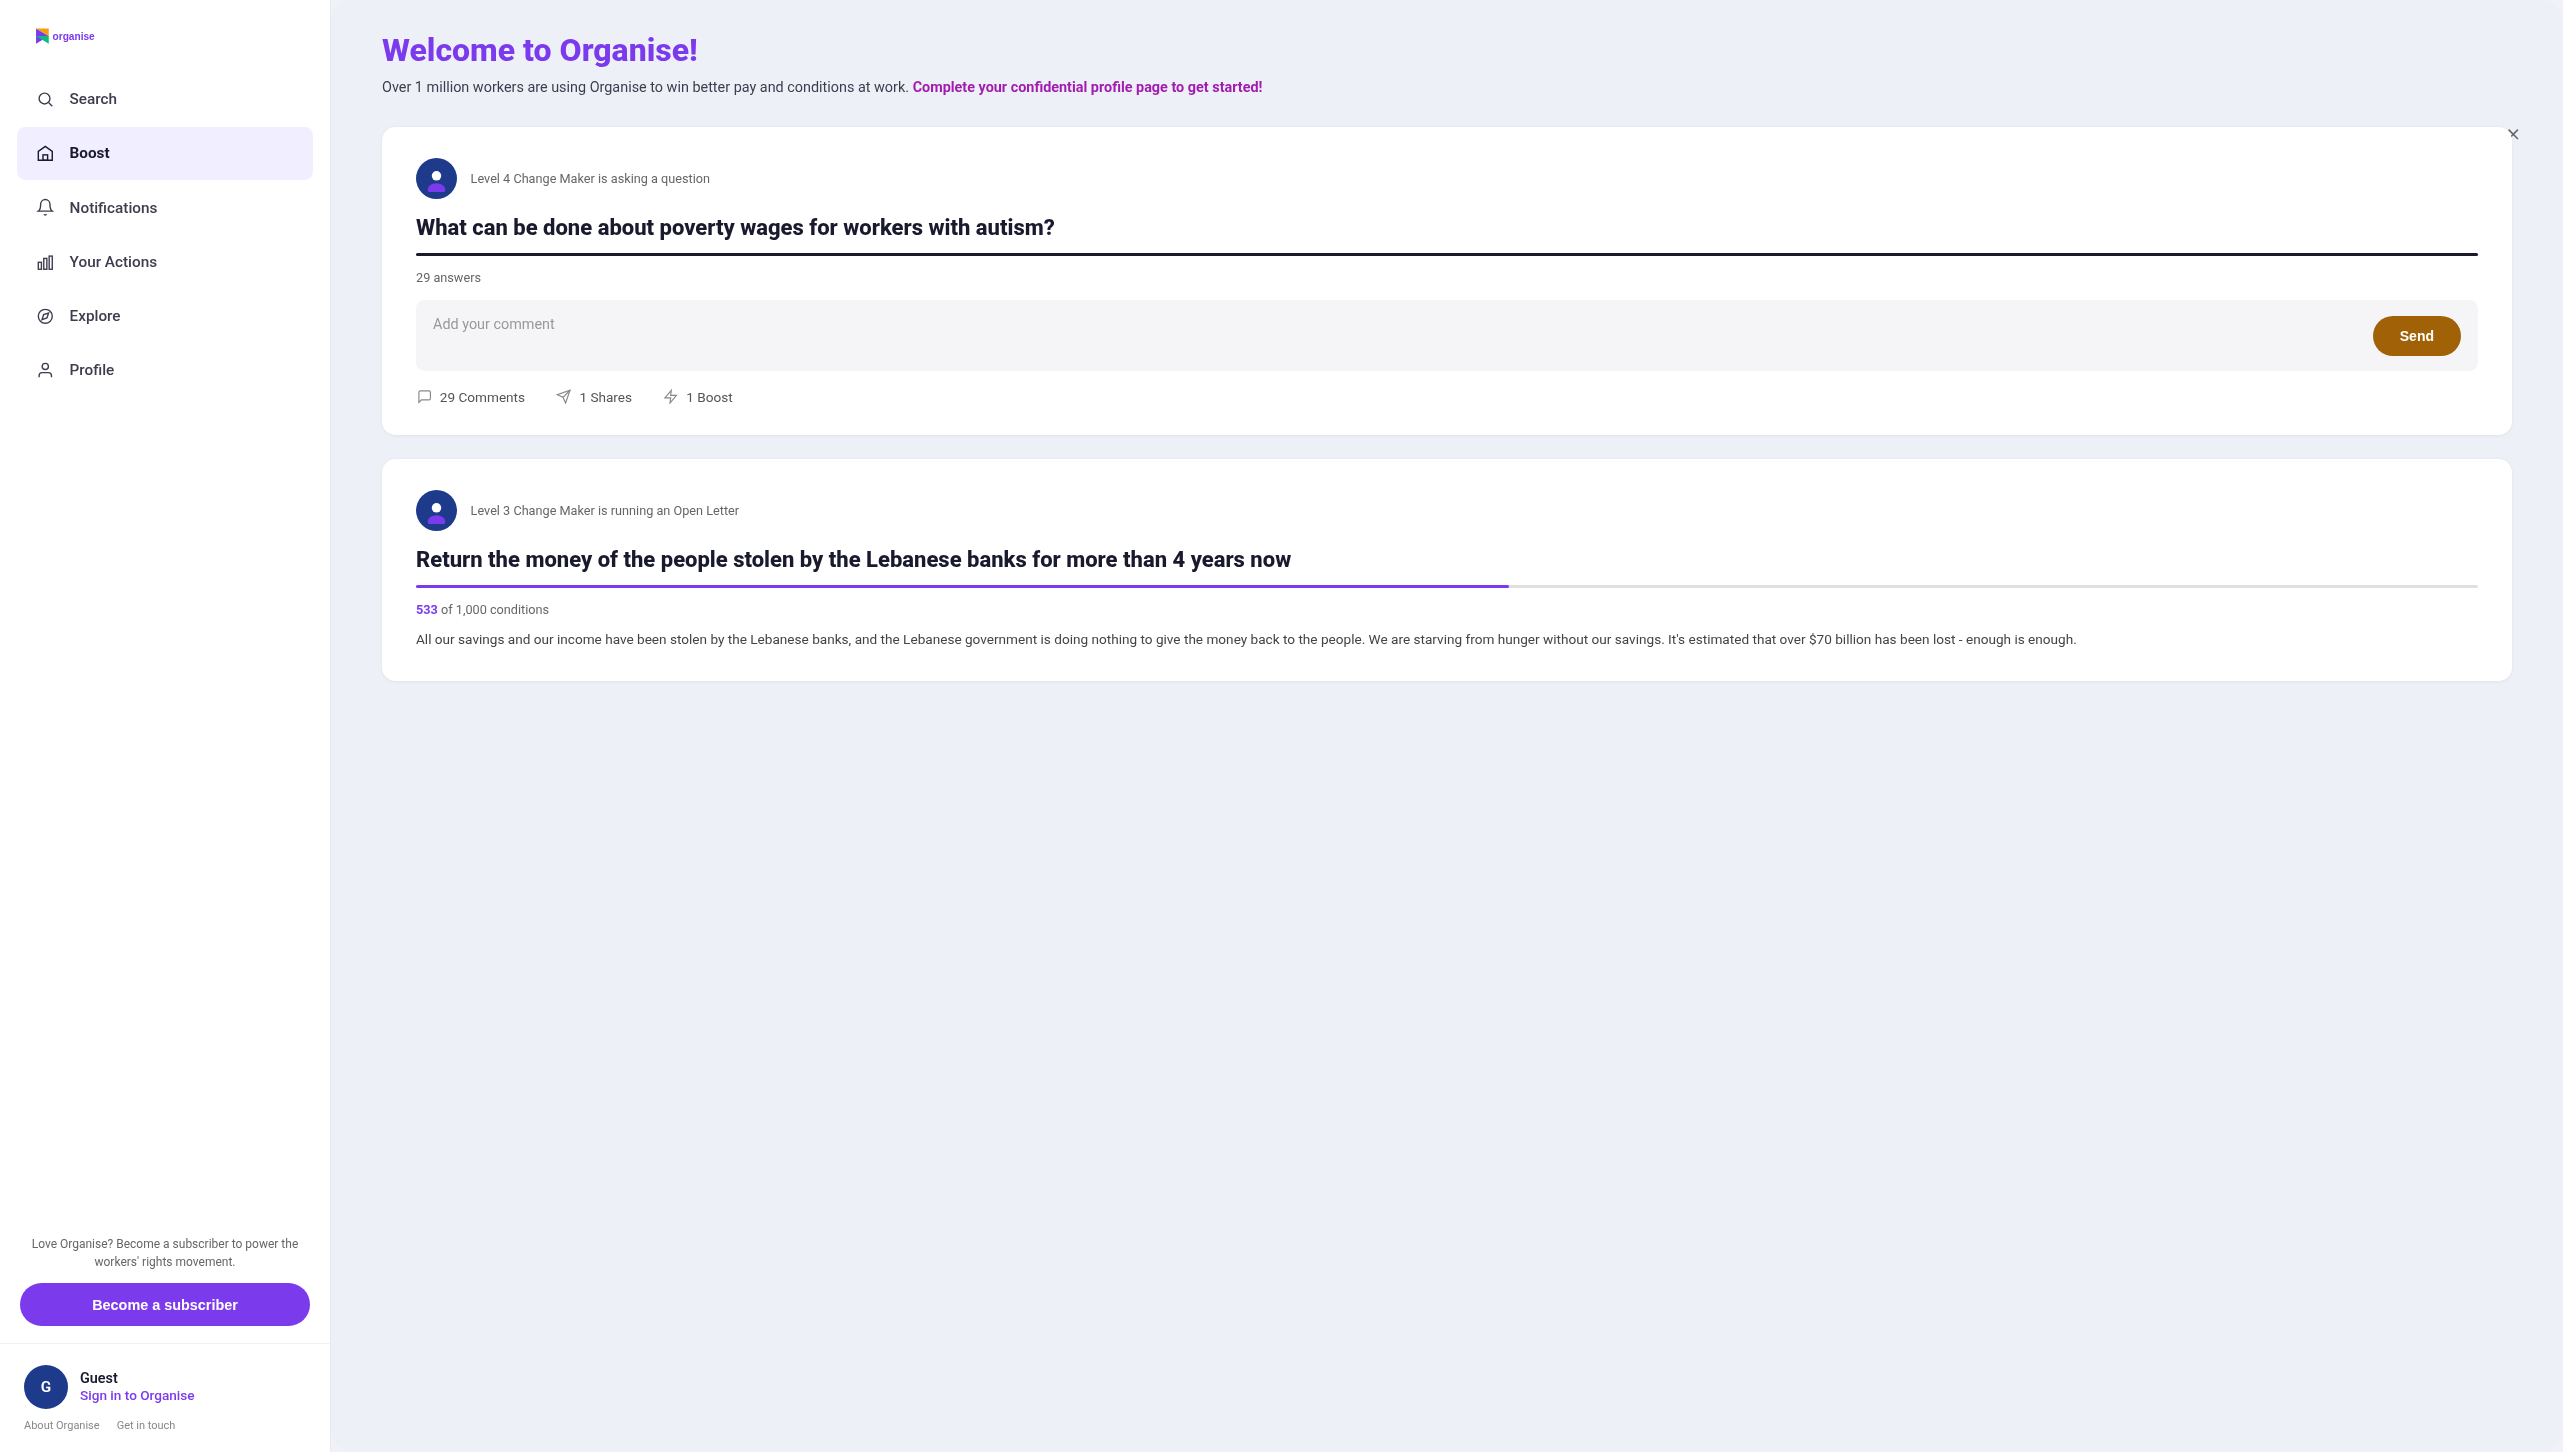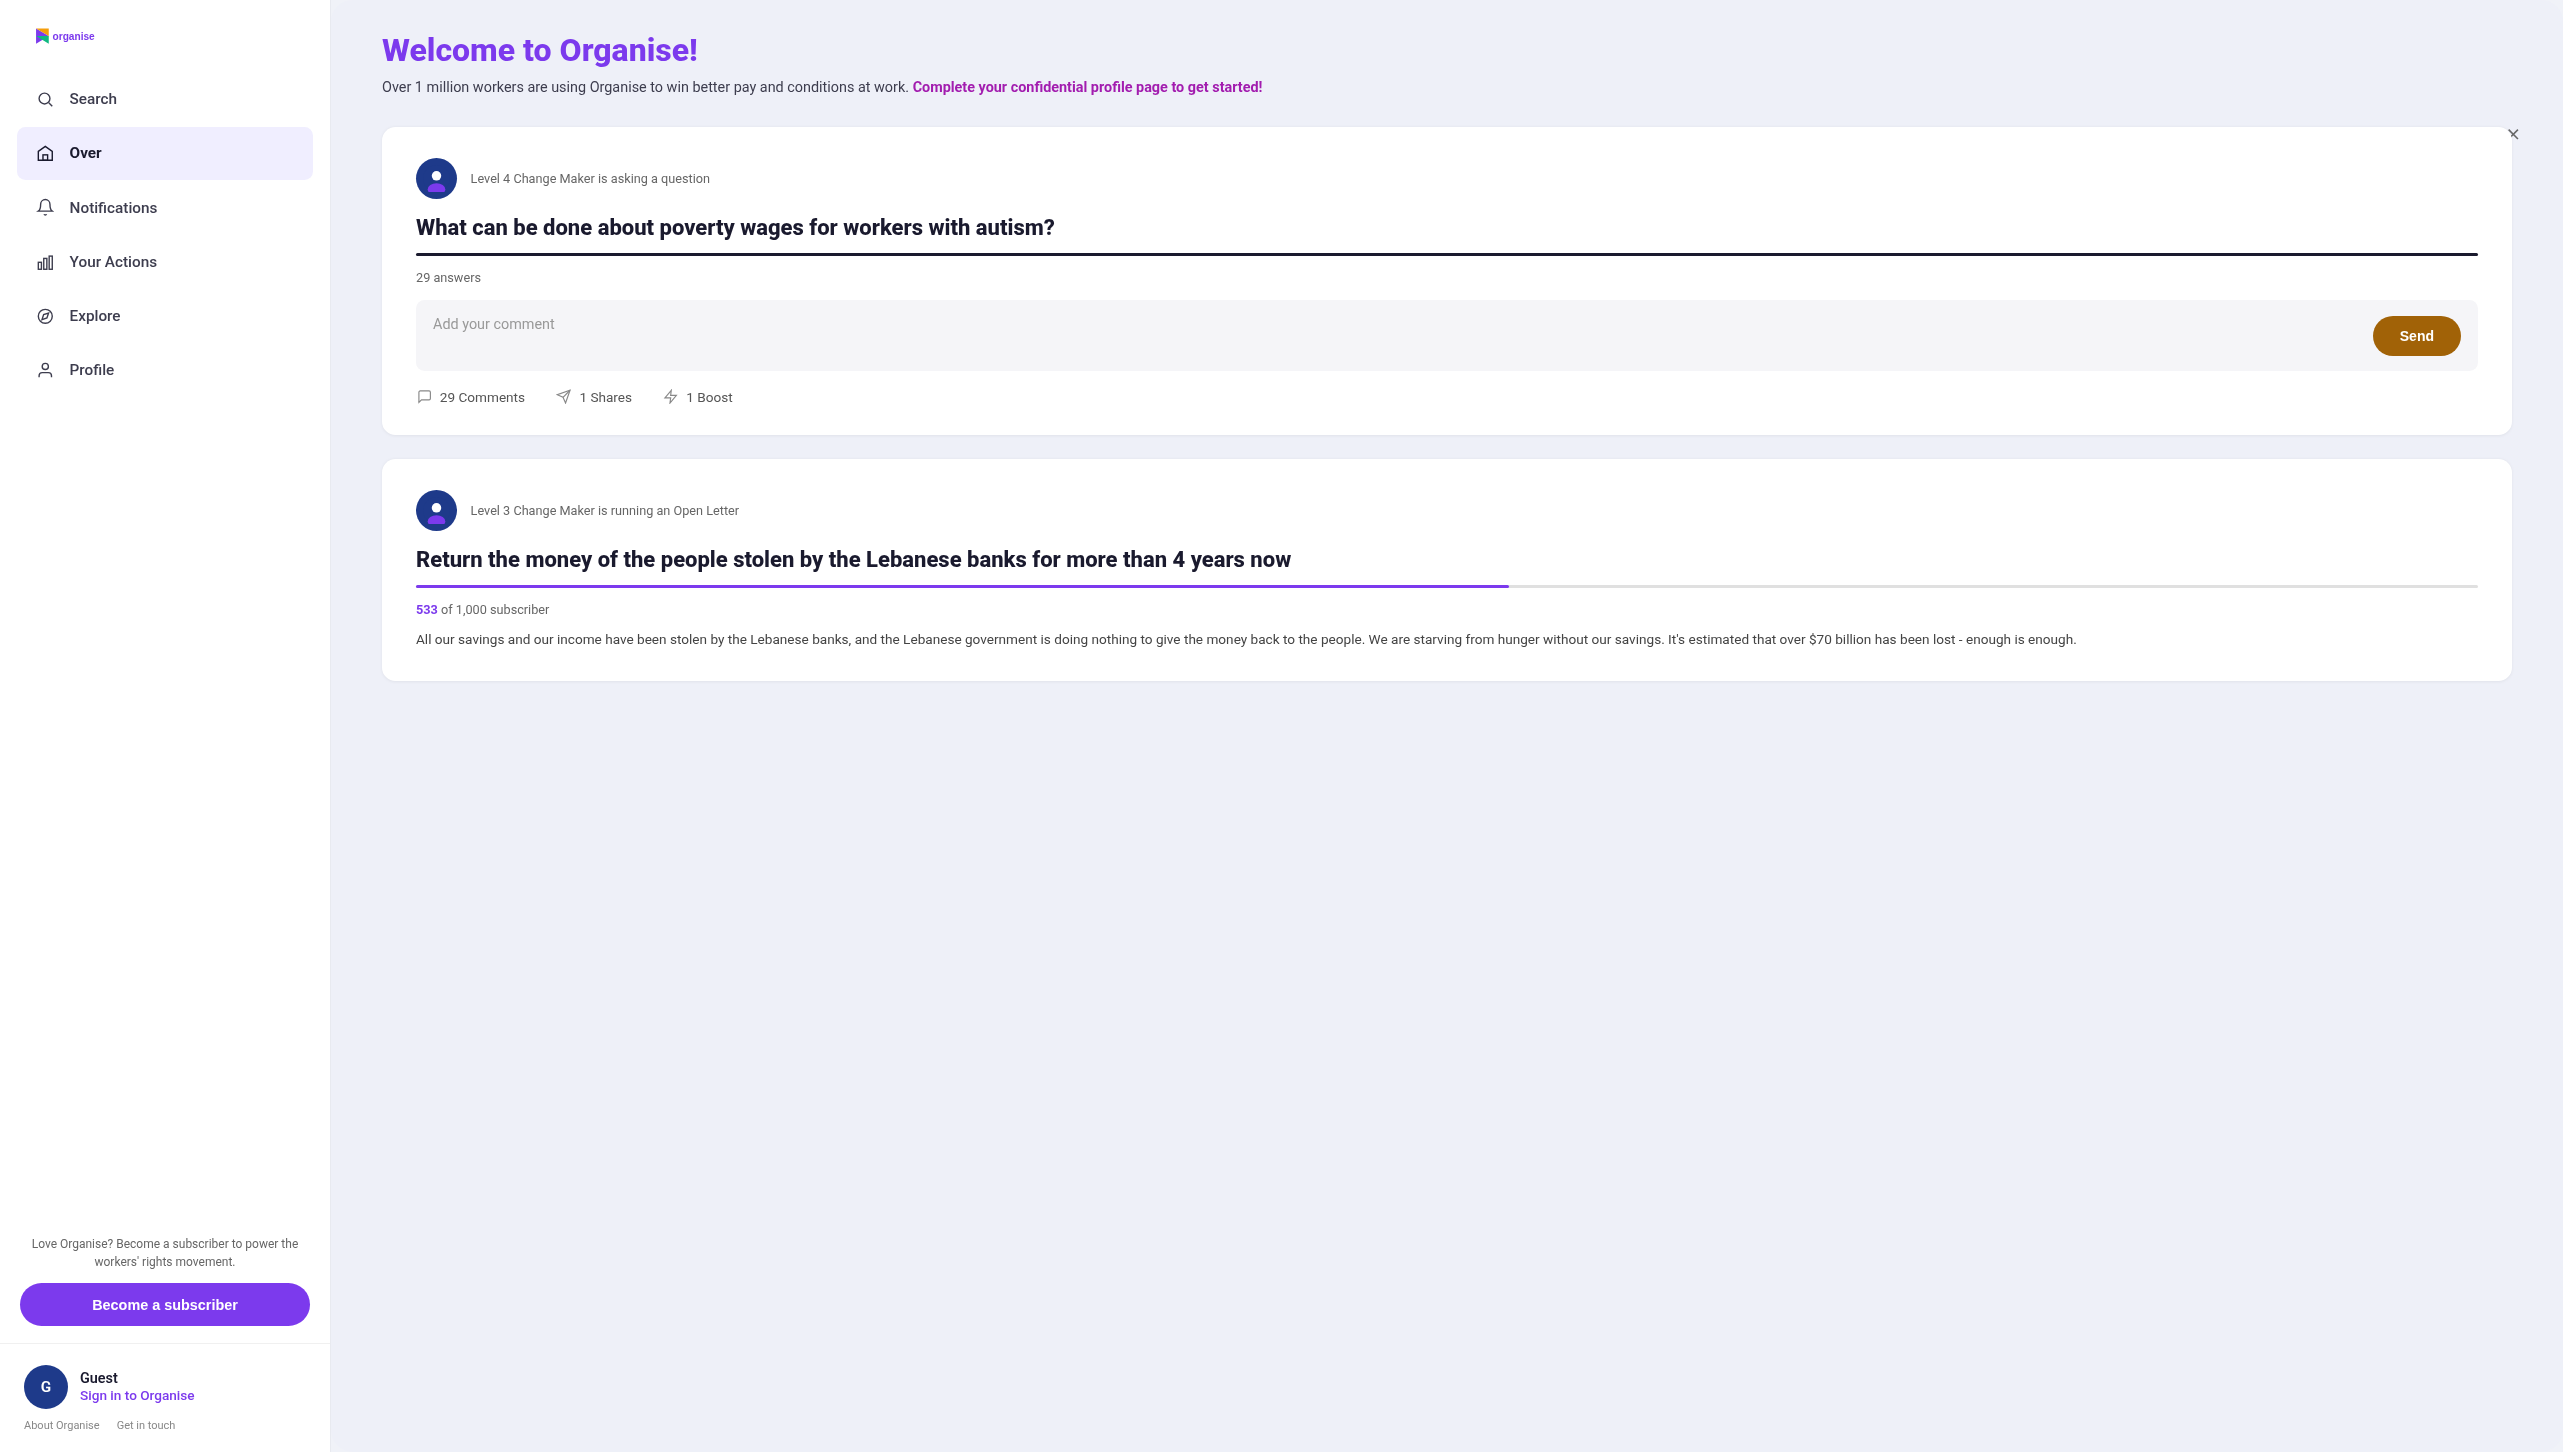--- a/index.html
+++ b/index.html
@@ -381,21 +381,21 @@
       <span>Search</span>
     </div>
 
     <div class="nav-item active">
       <span class="nav-icon">
         <svg viewBox="0 0 24 24">
             <path d="M3 9.5L12 3l9 6.5V21H3V9.5z"></path>
             <rect x="9" y="14" width="6" height="7"></rect>
           </svg>
       </span>
-      <span>Over</span>
+      <span>Boost</span>
     </div>
 
     <div class="nav-item">
       <span class="nav-icon">
         <svg viewBox="0 0 24 24">
             <path d="M18 8A6 6 0 0 0 6 8c0 7-3 9-3 9h18s-3-2-3-9"></path>
             <path d="M13.73 21a2 2 0 0 1-3.46 0"></path>
           </svg>
       </span>
       <span>Notifications</span>
@@ -545,21 +545,21 @@
       </div>
 
       <h2 class="card-title">Return the money of the people stolen by the Lebanese banks for more than 4 years now</h2>
 
       <div class="progress-bar-container">
         <div class="progress-bar-fill-purple" style="width:53%;"></div>
       </div>
 
       <div class="signatures-row">
         <span class="sig-count">533</span>
-        <span>of 1,000 subscriber</span>
+        <span>of 1,000 conditions</span>
       </div>
 
       <p class="card-body-text">All our savings and our income have been stolen by the Lebanese banks, and the Lebanese government is doing nothing to give the money back to the people. We are starving from hunger without our savings. It's estimated that over $70 billion has been lost - enough is enough.</p>
     </div>
 
   </div>
 </div>
 
 
 </body></html>

